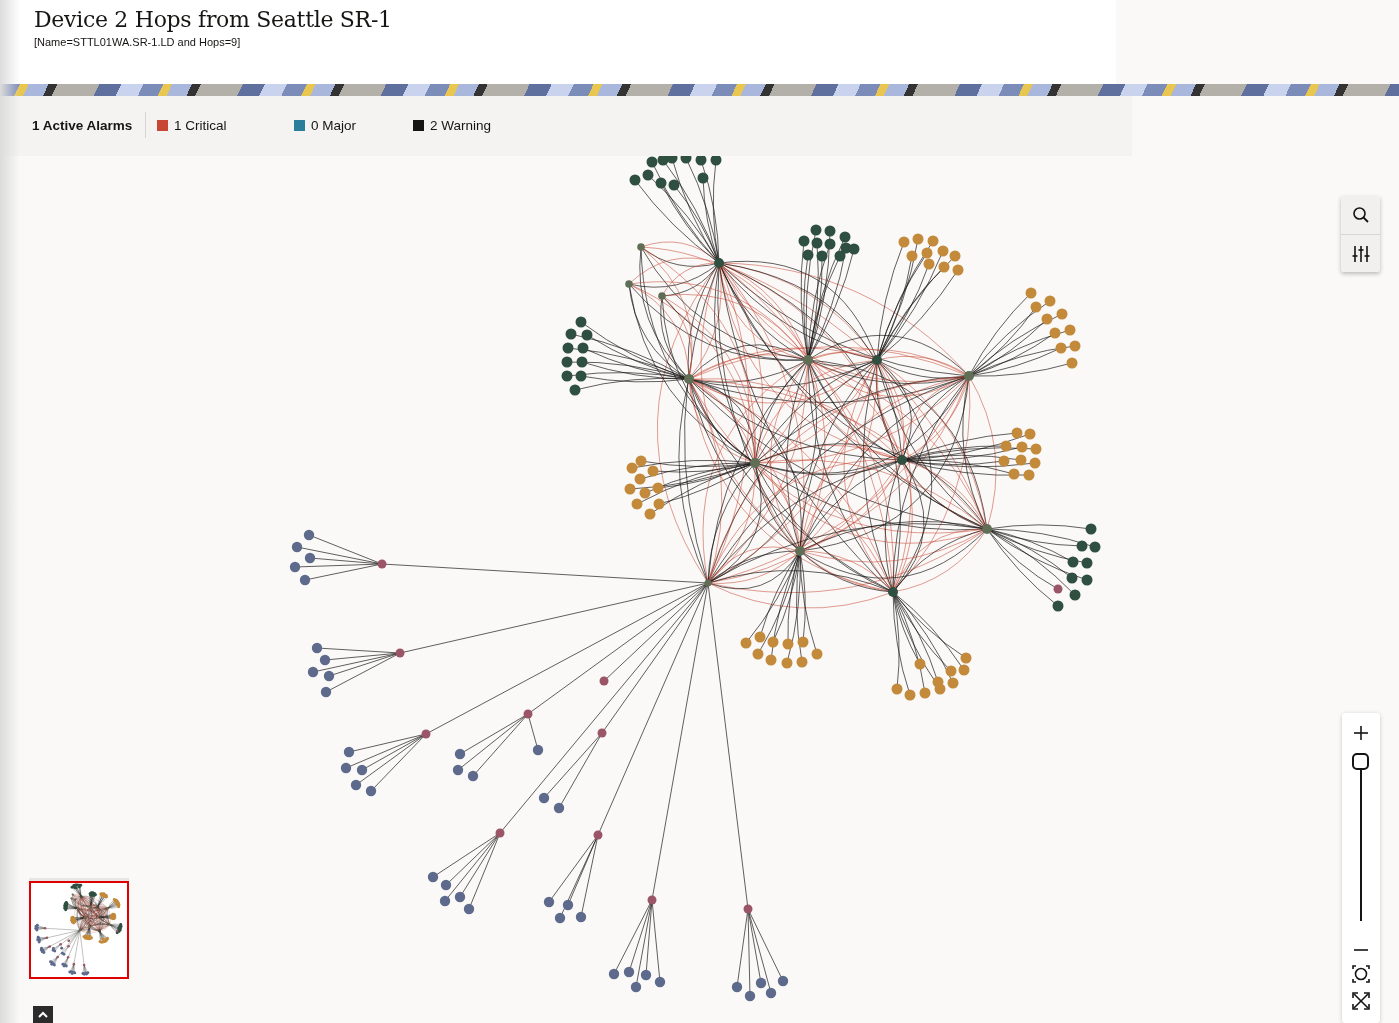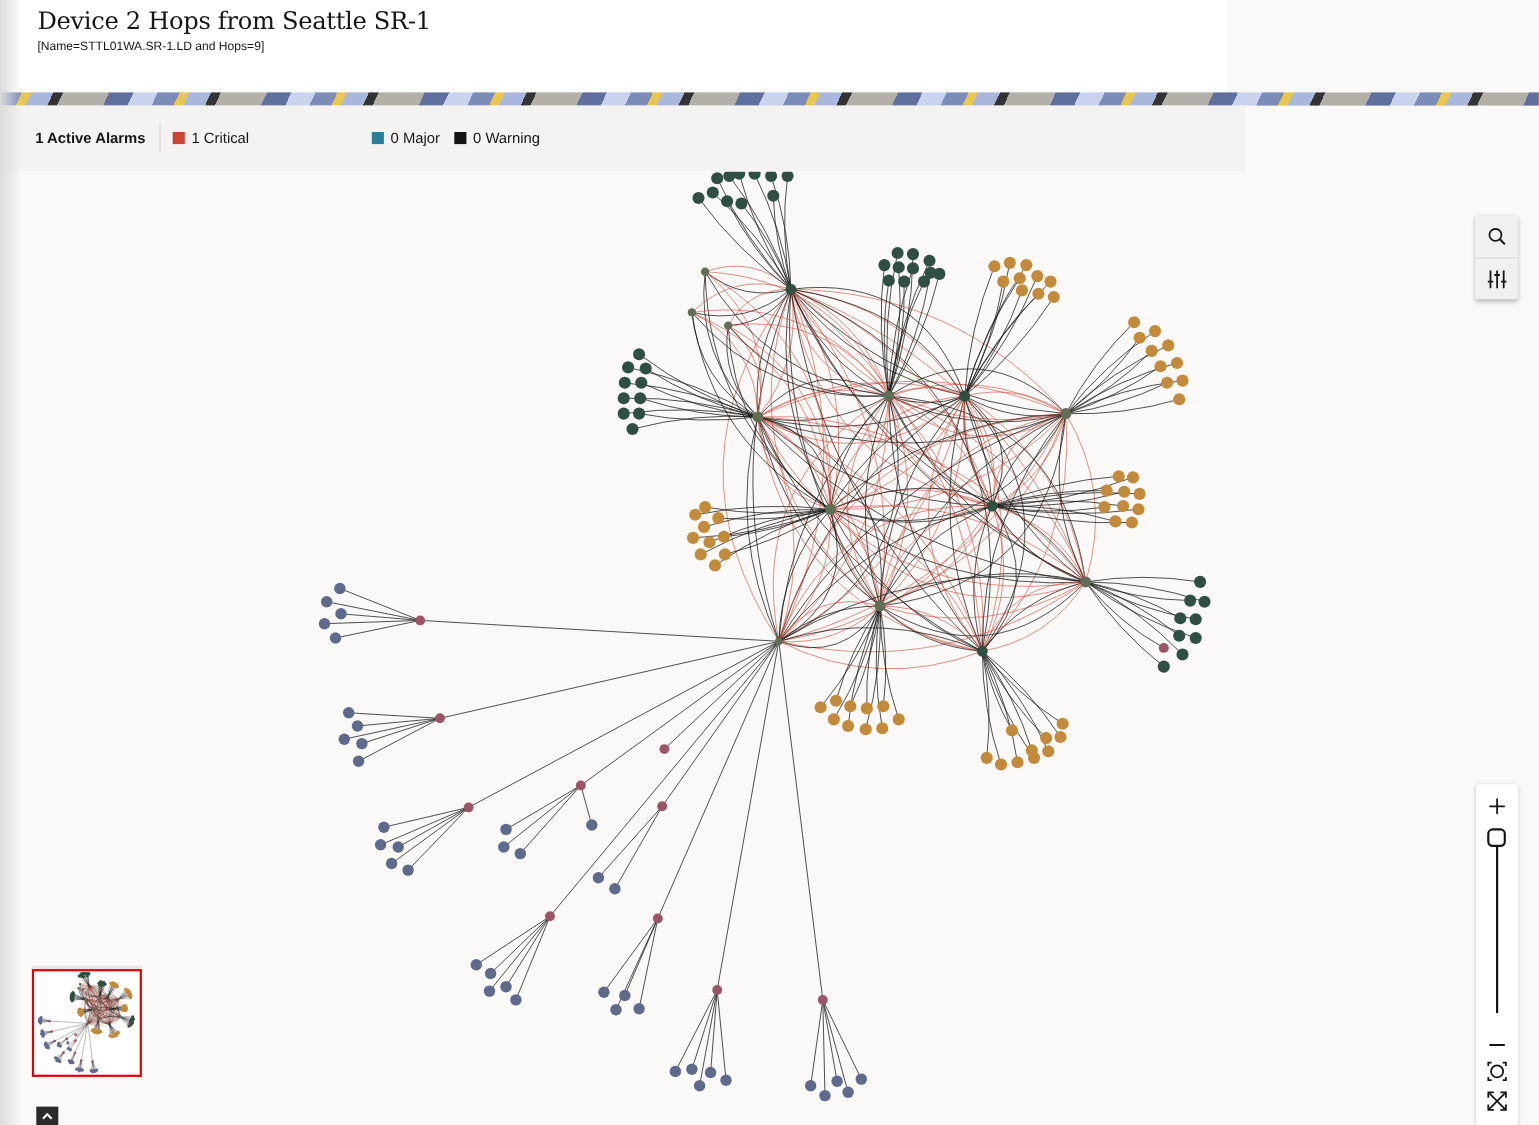--- a/index.html
+++ b/index.html
@@ -50,27 +50,27 @@
 
 <div class="alarmbar">
   <div class="alarm-item" style="left:32px; font-weight:bold;">
     <span>1 Active Alarms</span>
   </div>
   <div class="alarm-divider"></div>
   <div class="alarm-item" style="left:157px;">
     <span class="sq" style="background:#c74634"></span>
     <span>1 Critical</span>
   </div>
-  <div class="alarm-item" style="left:294px;margin-left:44px;">
+  <div class="alarm-item" style="left:294px;">
     <span class="sq" style="background:#2b7d9c"></span>
     <span>0 Major</span>
   </div>
   <div class="alarm-item" style="left:413px;">
     <span class="sq" style="background:#161513"></span>
-    <span>0 Warning</span>
+    <span>2 Warning</span>
   </div>
 </div>
 
 <div class="canvas">
   <svg id="graph" width="1399" height="867" viewBox="0 156 1399 867">
       <g>
         <path d="M719,263 Q683.12,315.6 689,379" fill="none" stroke="#161513" stroke-width="0.8" stroke-opacity="0.85"></path>
         <path d="M719,263 Q729.52,327.6 689,379" fill="none" stroke="#c74634" stroke-width="0.7200000000000001" stroke-opacity="0.75"></path>
         <path d="M719,263 Q746.04,327.52 808,360" fill="none" stroke="#161513" stroke-width="0.8" stroke-opacity="0.85"></path>
         <path d="M719,263 Q784.84,291.92 808,360" fill="none" stroke="#c74634" stroke-width="0.7200000000000001" stroke-opacity="0.75"></path>

